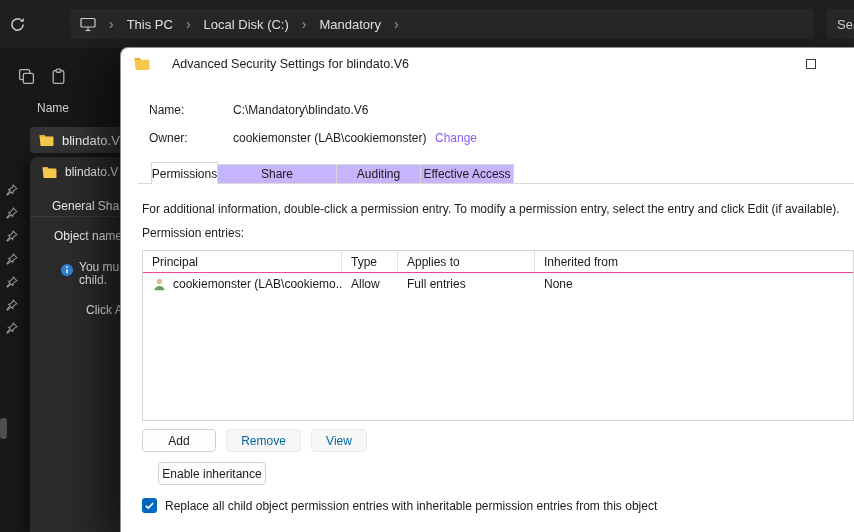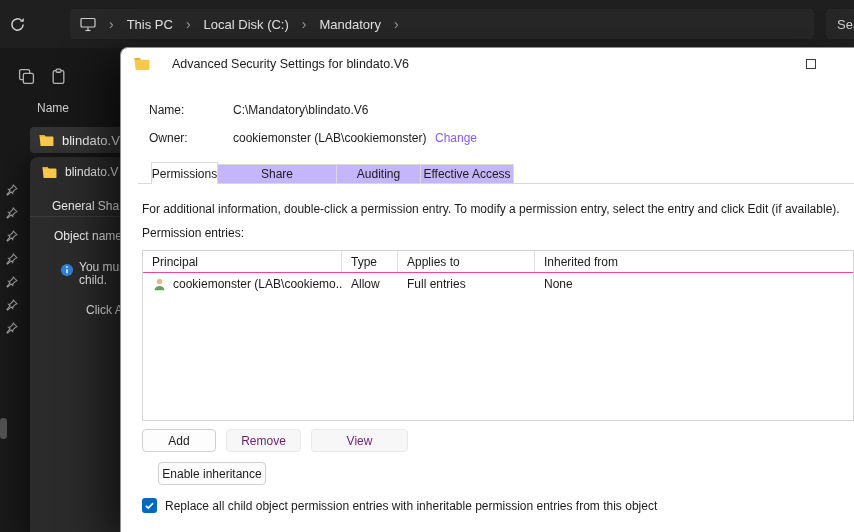--- a/index.html
+++ b/index.html
@@ -50,24 +50,24 @@
 
   .ptable{position:absolute;left:21px;top:202px;width:712px;height:171px;border:1px solid #d4d4d4;background:#fff;overflow:hidden}
   .thead,.trow{display:grid;grid-template-columns:199px 56px 137px 143px 1fr;height:22px}
   .thead{border-bottom:1px solid #ec4899}
   .th{display:flex;align-items:center;padding-left:9px;border-right:1px solid #e0e0e0;white-space:nowrap;overflow:hidden;cursor:pointer}
   .th:last-child{border-right:none}
   .td{display:flex;align-items:center;padding-left:9px;white-space:nowrap;overflow:hidden}
   .td.principal{gap:6px}
 
   .btn{position:absolute;height:23px;border:1px solid #d0d0d0;background:#fdfdfd;border-radius:4px;display:flex;align-items:center;justify-content:center;font-size:12px;color:#1b1b1b;cursor:pointer;white-space:nowrap}
-  .btn.disabled{background:#f7f7f7;border-color:#e9e9e9;color:#701a75;cursor:default}
+  .btn.disabled{background:#f7f7f7;border-color:#e9e9e9;color:#0369a1;cursor:default}
   .btn-add{left:21px;top:381px;width:74px}
   .btn-remove{left:105px;top:381px;width:75px}
-  .btn-view{left:190px;top:381px;width:97px}
+  .btn-view{left:190px;top:381px;width:56px}
   .btn-inherit{left:37px;top:414px;width:108px}
 
   .chk{position:absolute;left:21px;top:450px;width:15px;height:15px;background:#0067c0;border-radius:3px;display:flex;align-items:center;justify-content:center;cursor:pointer}
   .chklabel{position:absolute;left:44px;top:451px;white-space:nowrap;cursor:pointer}
 </style>
 </head>
 <body>
 
 <div class="topbar">
   <div class="nav-refresh">

